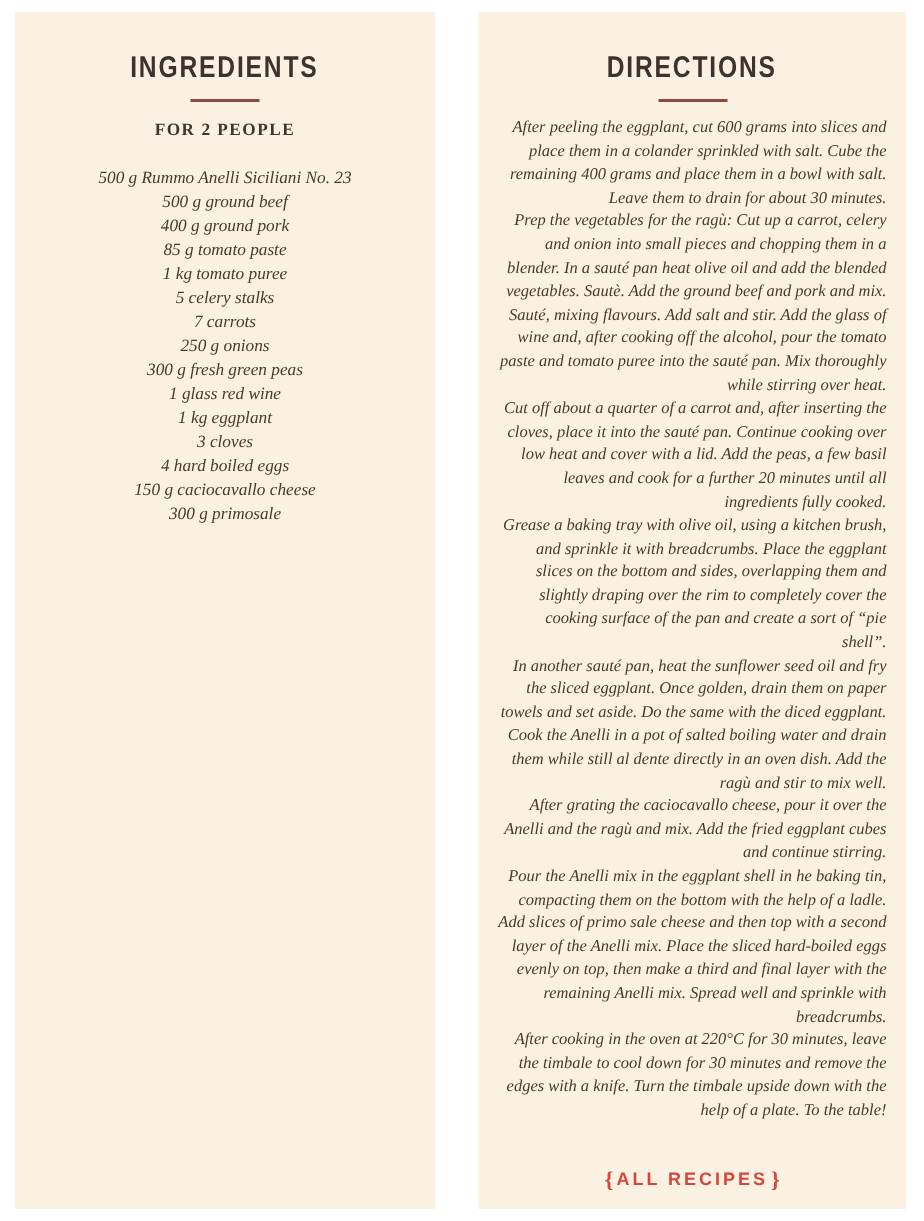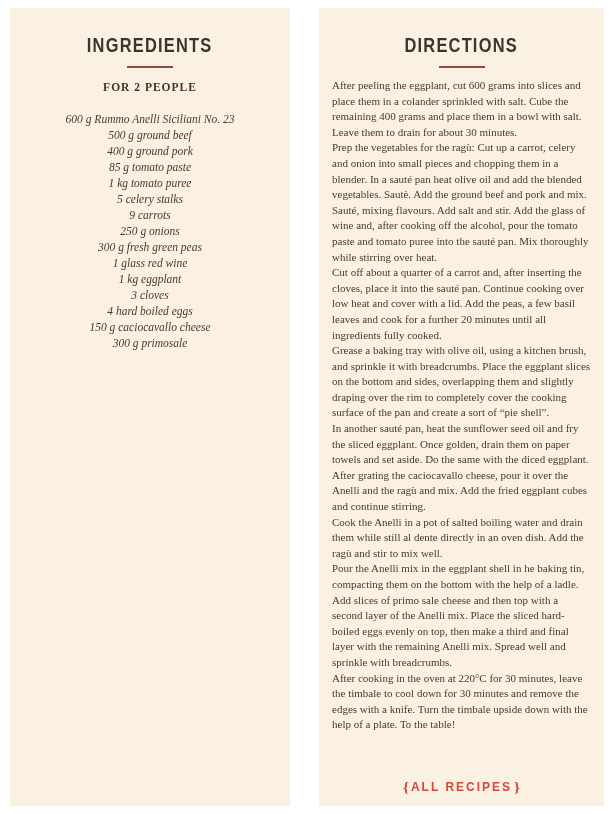--- a/index.html
+++ b/index.html
@@ -70,21 +70,22 @@
   }
   .ing-item {
     font-style: italic;
     font-size: 11.5px;
     line-height: 16px;
     color: var(--body-text);
   }
   .dir-text {
     margin-top: 10px;
     padding: 0 13px;
-    text-align: left;
+    text-align: right;
+    font-style: italic;
   }
   .dir-para {
     margin: 0;
     font-size: 11px;
     line-height: 15.6px;
     color: var(--body-text);
   }
   .all-recipes {
     position: absolute;
     left: 0; right: 0;
@@ -114,27 +115,27 @@
 
 <div class="page">
 
   <section class="panel panel-left">
     <div class="title-wrap">
       <h2 class="col-title">INGREDIENTS</h2>
     </div>
     <div class="divider"></div>
     <div class="serving">FOR 2 PEOPLE</div>
     <ul class="ing-list">
-        <li class="ing-item">600 g Rummo Anelli Siciliani No. 23</li>
+        <li class="ing-item">500 g Rummo Anelli Siciliani No. 23</li>
         <li class="ing-item">500 g ground beef</li>
         <li class="ing-item">400 g ground pork</li>
         <li class="ing-item">85 g tomato paste</li>
         <li class="ing-item">1 kg tomato puree</li>
         <li class="ing-item">5 celery stalks</li>
-        <li class="ing-item">9 carrots</li>
+        <li class="ing-item">7 carrots</li>
         <li class="ing-item">250 g onions</li>
         <li class="ing-item">300 g fresh green peas</li>
         <li class="ing-item">1 glass red wine</li>
         <li class="ing-item">1 kg eggplant</li>
         <li class="ing-item">3 cloves</li>
         <li class="ing-item">4 hard boiled eggs</li>
         <li class="ing-item">150 g caciocavallo cheese</li>
         <li class="ing-item">300 g primosale</li>
       </ul>
   </section>
@@ -143,22 +144,22 @@
     <div class="title-wrap">
       <h2 class="col-title">DIRECTIONS</h2>
     </div>
     <div class="divider"></div>
     <div class="dir-text">
         <p class="dir-para">After peeling the eggplant, cut 600 grams into slices and place them in a colander sprinkled with salt. Cube the remaining 400 grams and place them in a bowl with salt. Leave them to drain for about 30 minutes.</p>
         <p class="dir-para">Prep the vegetables for the ragù: Cut up a carrot, celery and onion into small pieces and chopping them in a blender. In a sauté pan heat olive oil and add the blended vegetables. Sautè. Add the ground beef and pork and mix. Sauté, mixing flavours. Add salt and stir. Add the glass of wine and, after cooking off the alcohol, pour the tomato paste and tomato puree into the sauté pan. Mix thoroughly while stirring over heat.</p>
         <p class="dir-para">Cut off about a quarter of a carrot and, after inserting the cloves, place it into the sauté pan. Continue cooking over low heat and cover with a lid. Add the peas, a few basil leaves and cook for a further 20 minutes until all ingredients fully cooked.</p>
         <p class="dir-para">Grease a baking tray with olive oil, using a kitchen brush, and sprinkle it with breadcrumbs. Place the eggplant slices on the bottom and sides, overlapping them and slightly draping over the rim to completely cover the cooking surface of the pan and create a sort of “pie shell”.</p>
         <p class="dir-para">In another sauté pan, heat the sunflower seed oil and fry the sliced eggplant. Once golden, drain them on paper towels and set aside. Do the same with the diced eggplant.</p>
+        <p class="dir-para">Cook the Anelli in a pot of salted boiling water and drain them while still al dente directly in an oven dish. Add the ragù and stir to mix well.</p>
         <p class="dir-para">After grating the caciocavallo cheese, pour it over the Anelli and the ragù and mix. Add the fried eggplant cubes and continue stirring.</p>
-        <p class="dir-para">Cook the Anelli in a pot of salted boiling water and drain them while still al dente directly in an oven dish. Add the ragù and stir to mix well.</p>
         <p class="dir-para">Pour the Anelli mix in the eggplant shell in he baking tin, compacting them on the bottom with the help of a ladle. Add slices of primo sale cheese and then top with a second layer of the Anelli mix. Place the sliced hard-boiled eggs evenly on top, then make a third and final layer with the remaining Anelli mix. Spread well and sprinkle with breadcrumbs.</p>
         <p class="dir-para">After cooking in the oven at 220°C for 30 minutes, leave the timbale to cool down for 30 minutes and remove the edges with a knife. Turn the timbale upside down with the help of a plate. To the table!</p>
       </div>
     <a class="all-recipes">
       <span class="brace">{</span><span>ALL RECIPES</span><span class="brace">}</span>
     </a>
   </section>
 
 </div>
 

